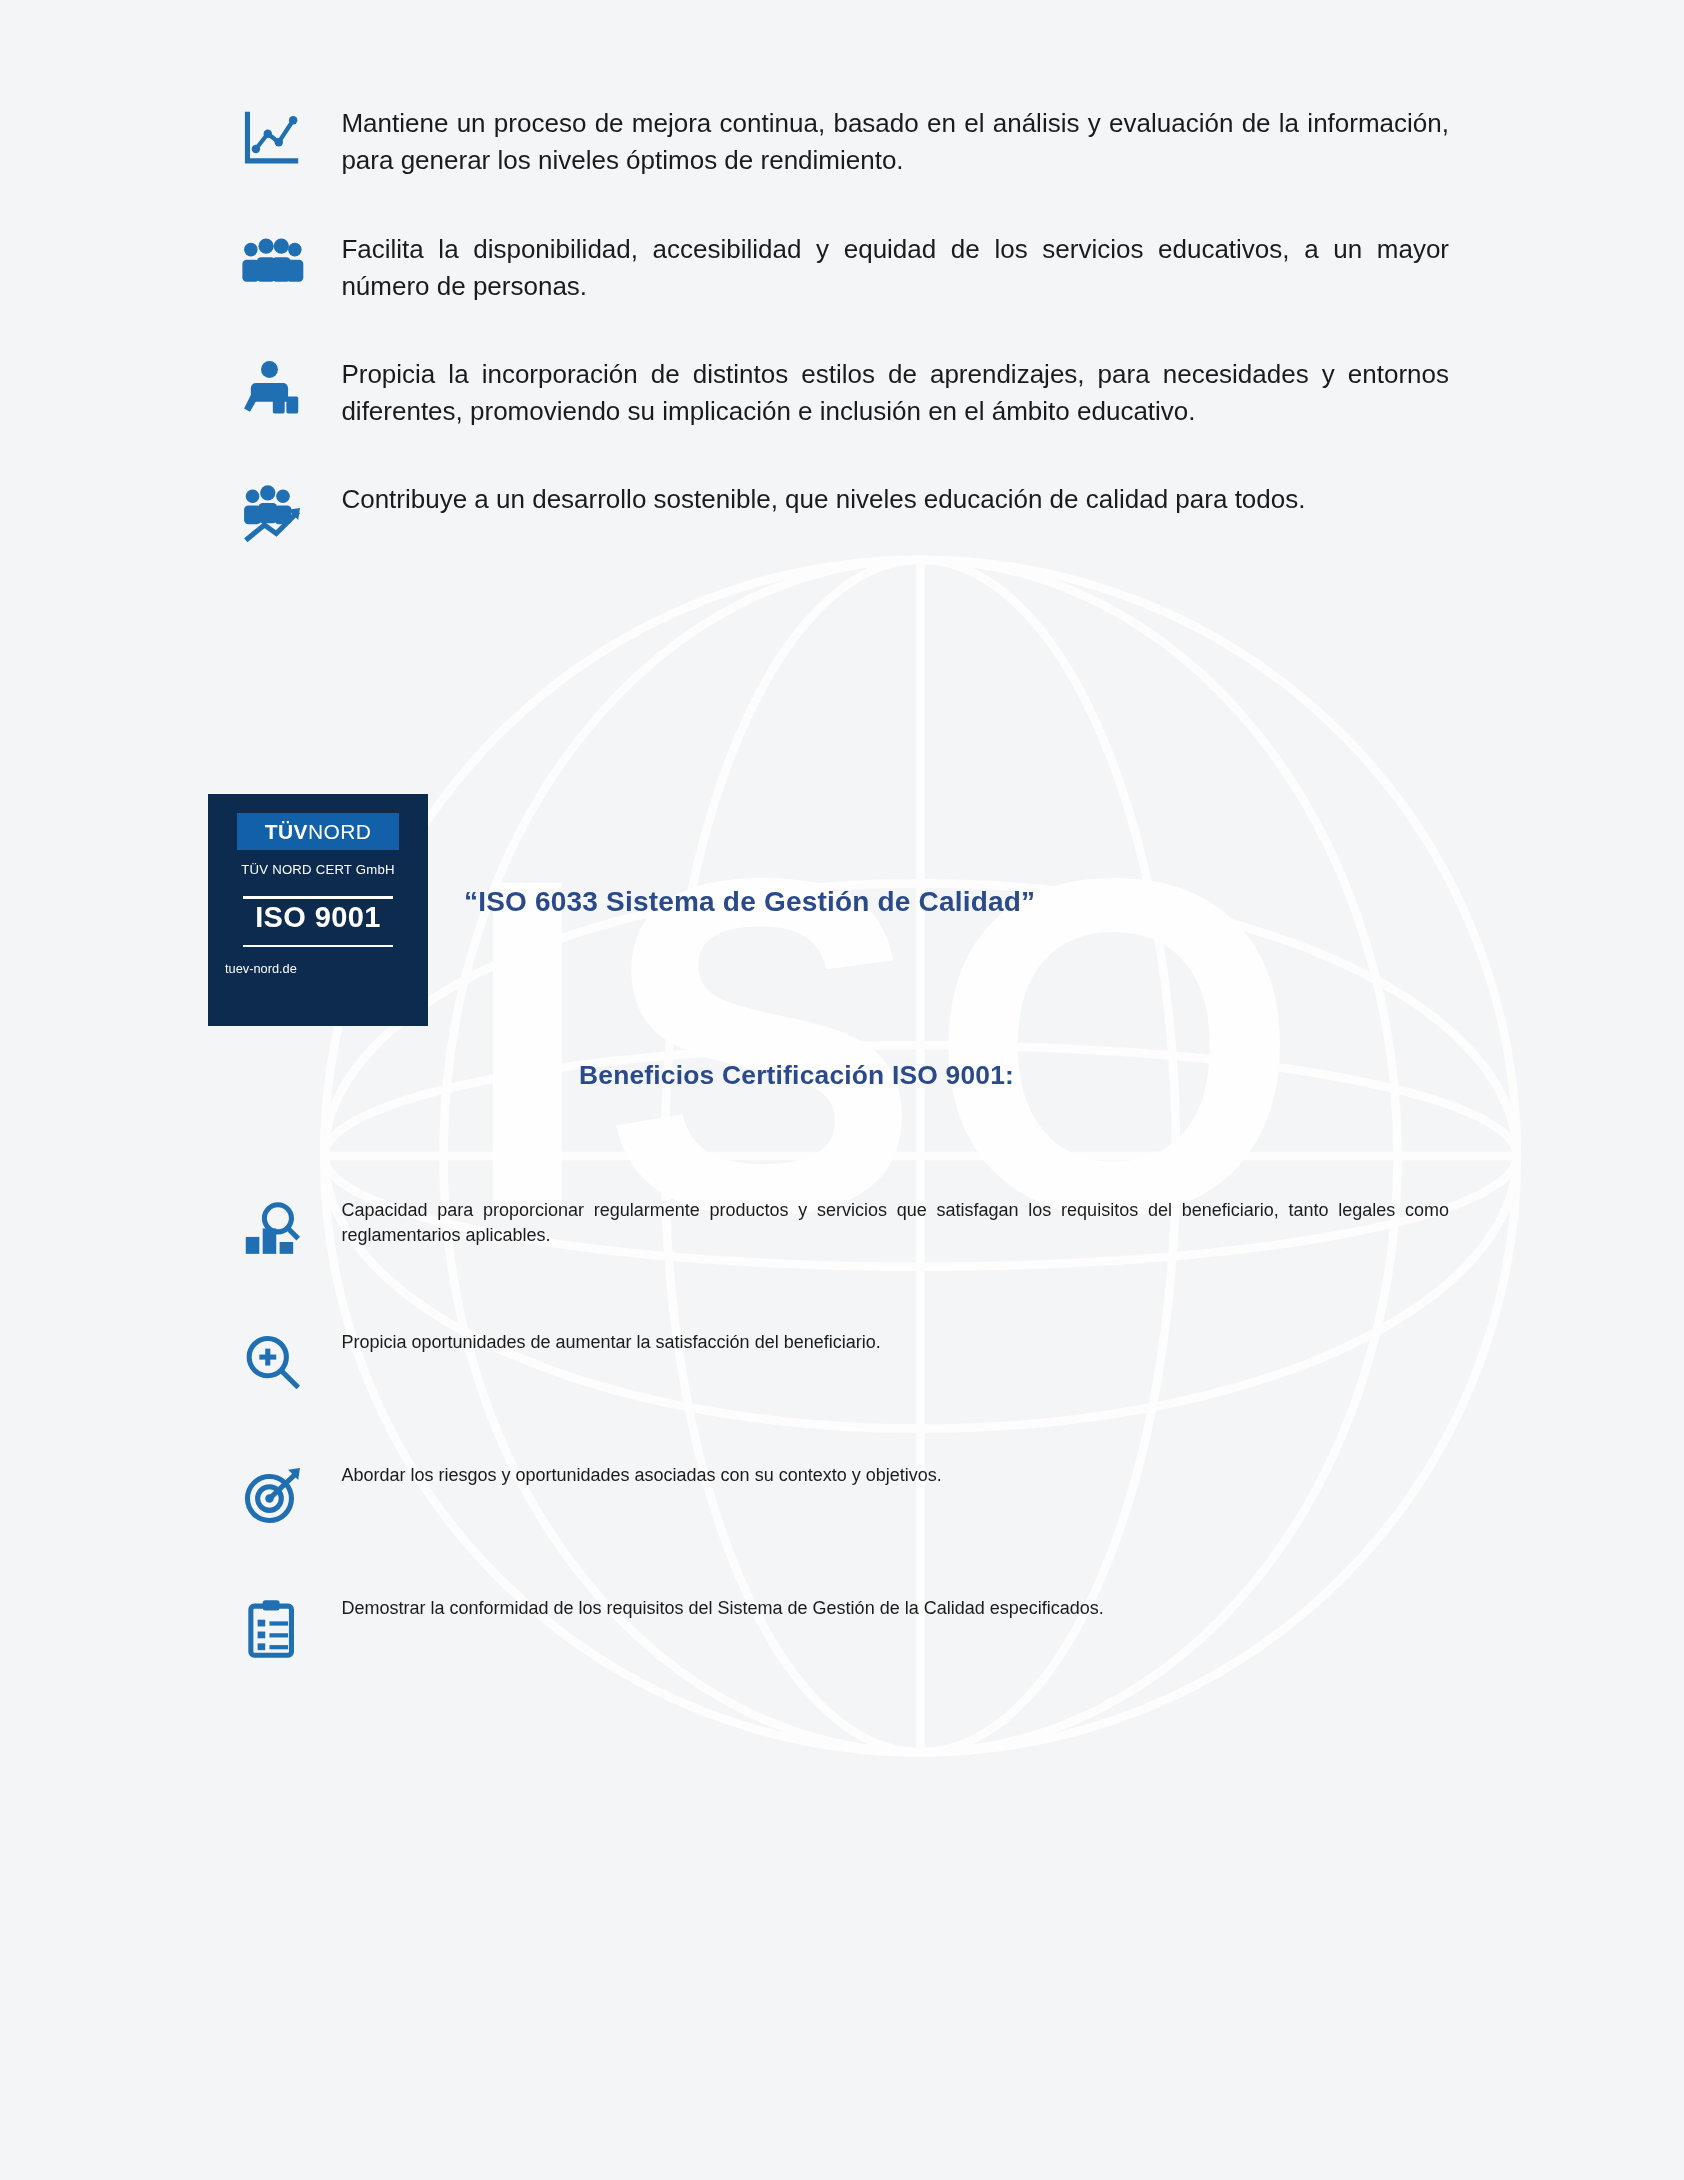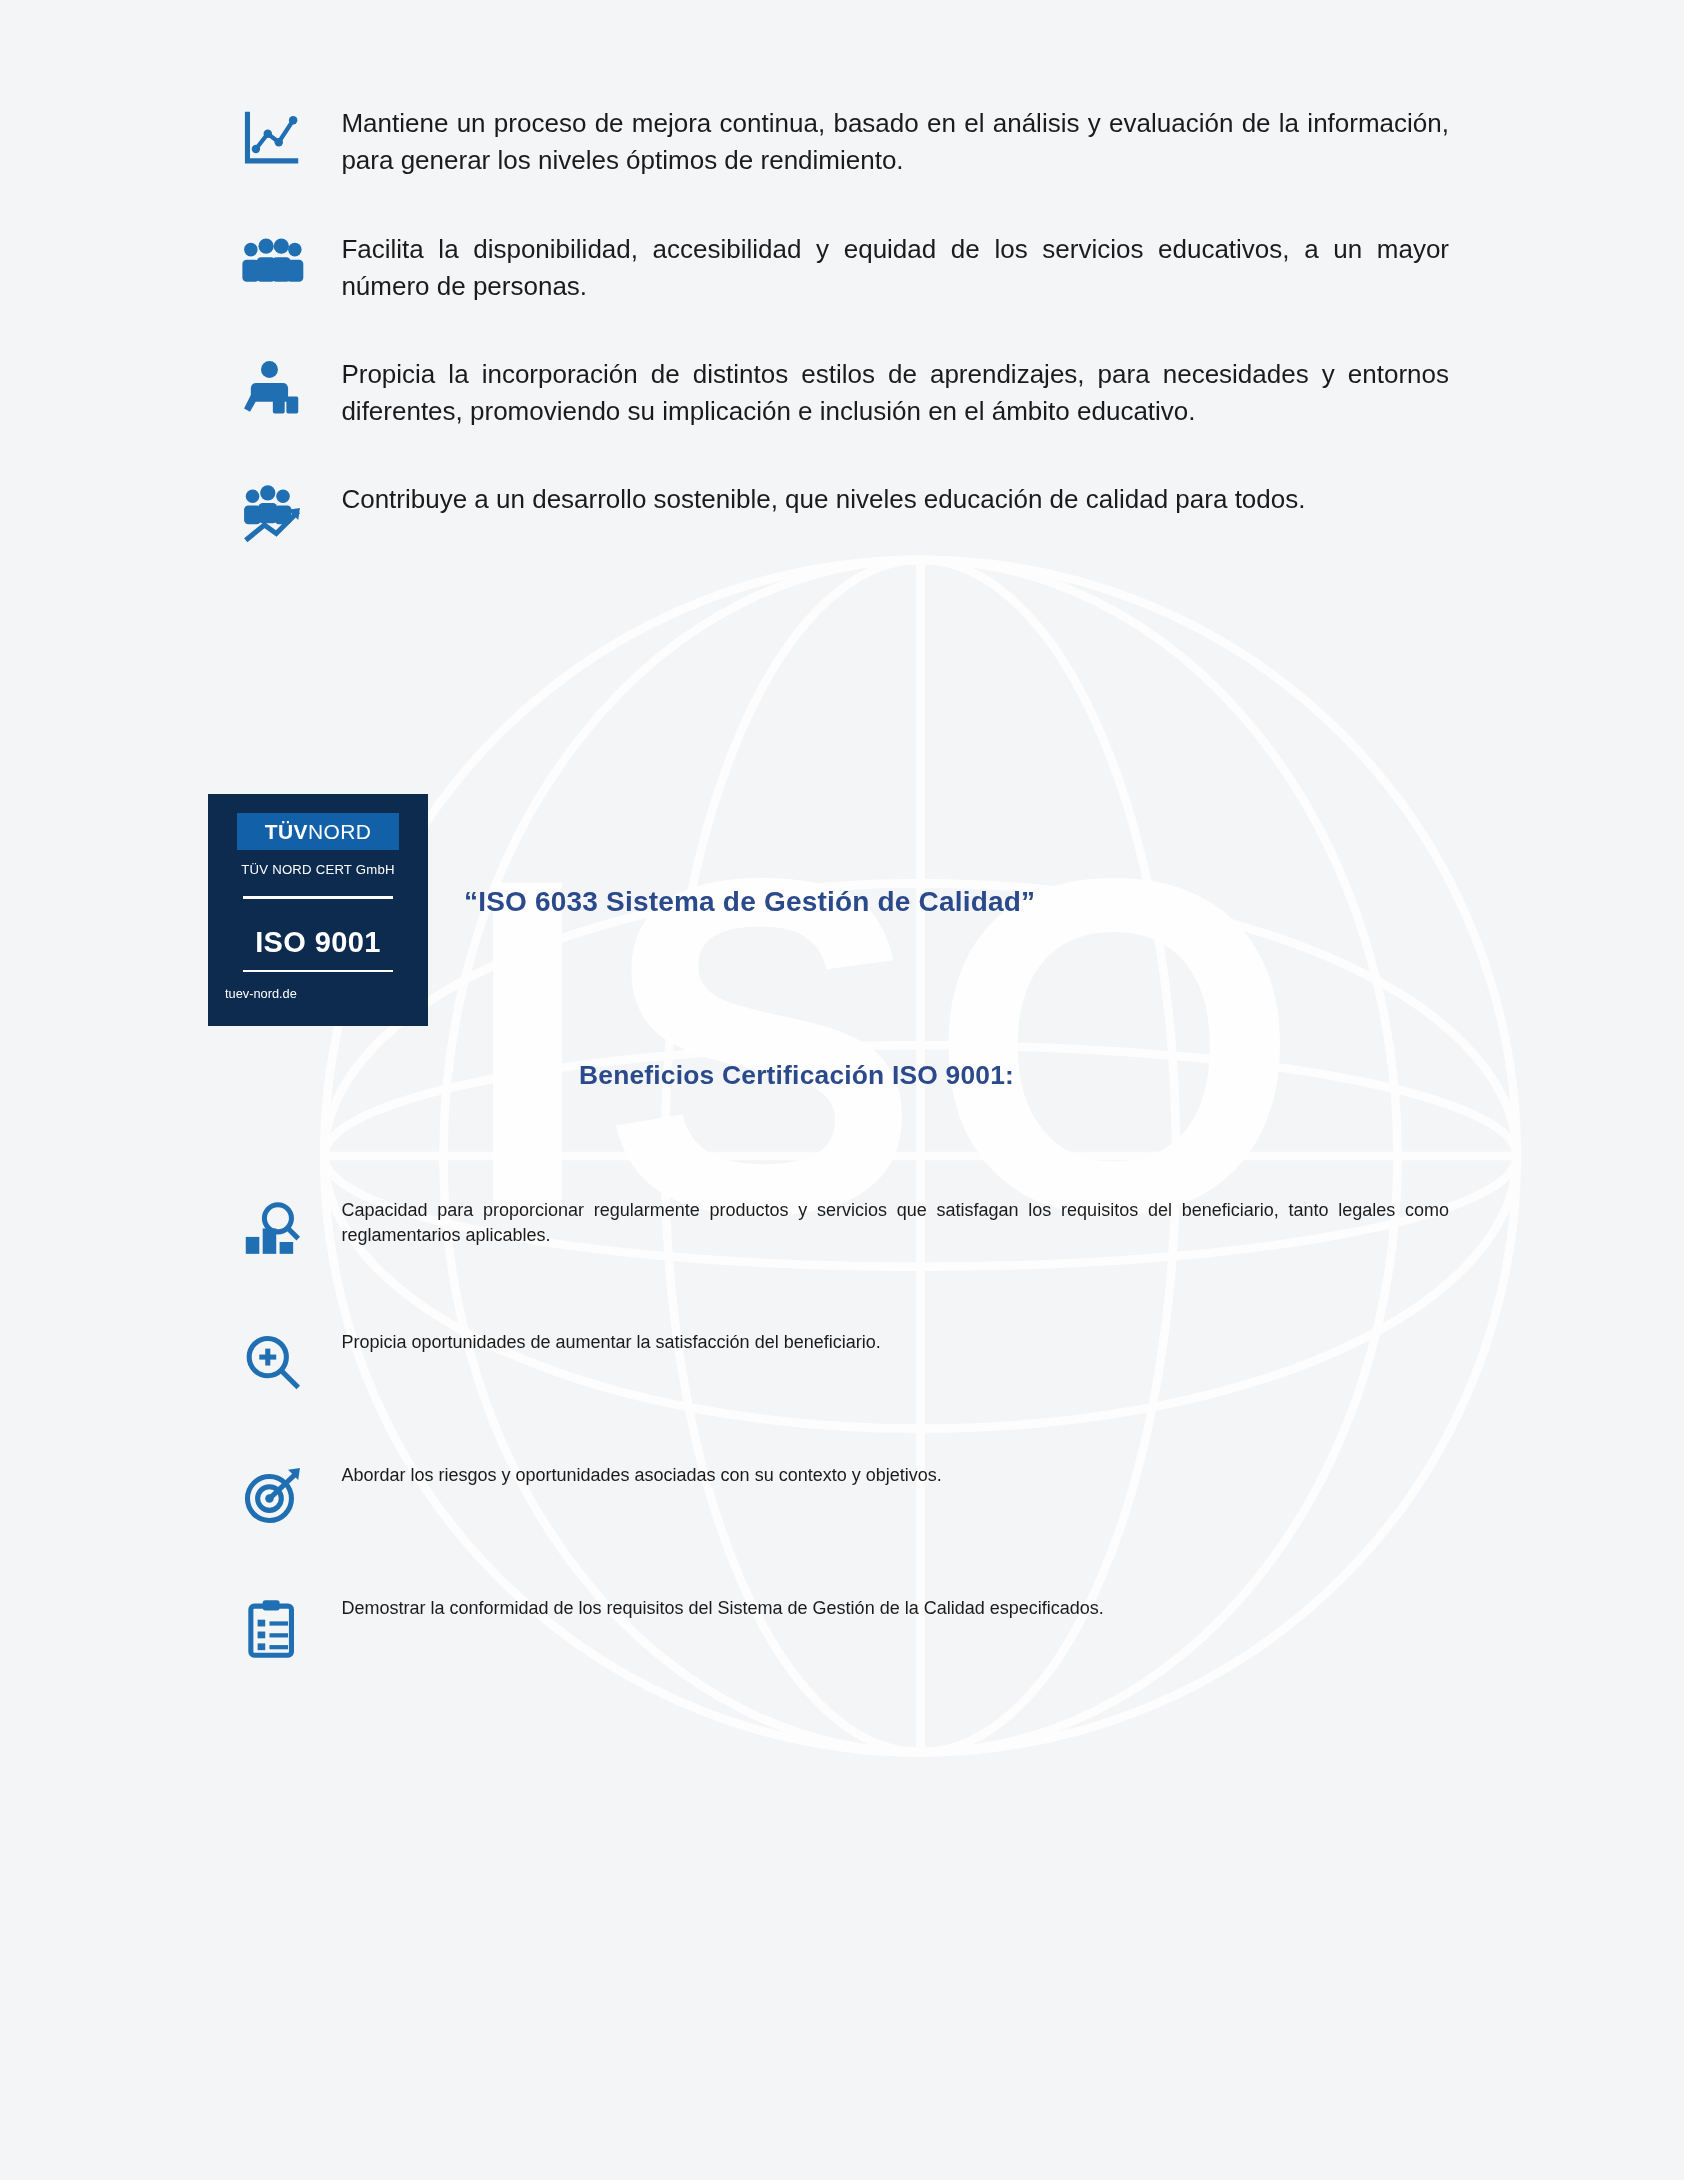--- a/index.html
+++ b/index.html
@@ -121,21 +121,21 @@
   }
   .badge-rule {
     width: 150px;
     height: 2.6px;
     background: #ffffff;
     margin: 19px auto 0 auto;
   }
   .badge-std {
     font-size: 29px;
     font-weight: bold;
-    margin-top: 27px;
+    margin-top: 2px;
     letter-spacing: 0.4px;
   }
   .badge-rule2 {
     width: 150px;
     height: 2.6px;
     background: #ffffff;
     margin: 11px auto 0 auto;
   }
   .badge-url {
     font-size: 12.8px;

